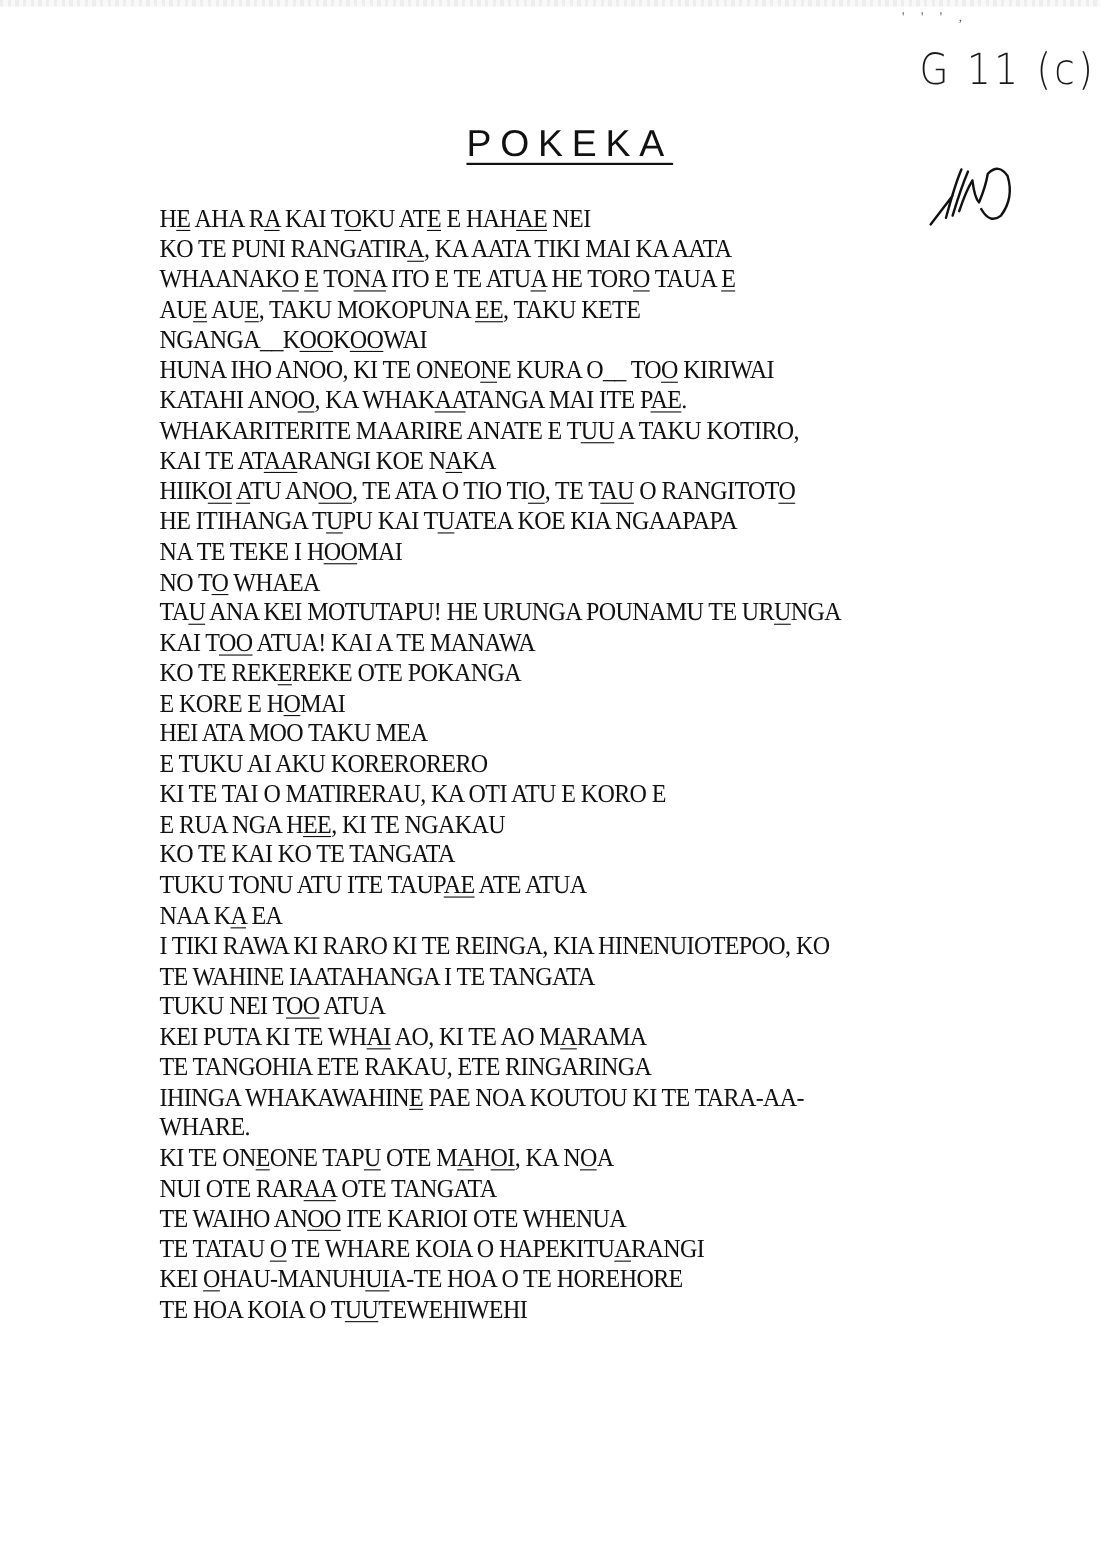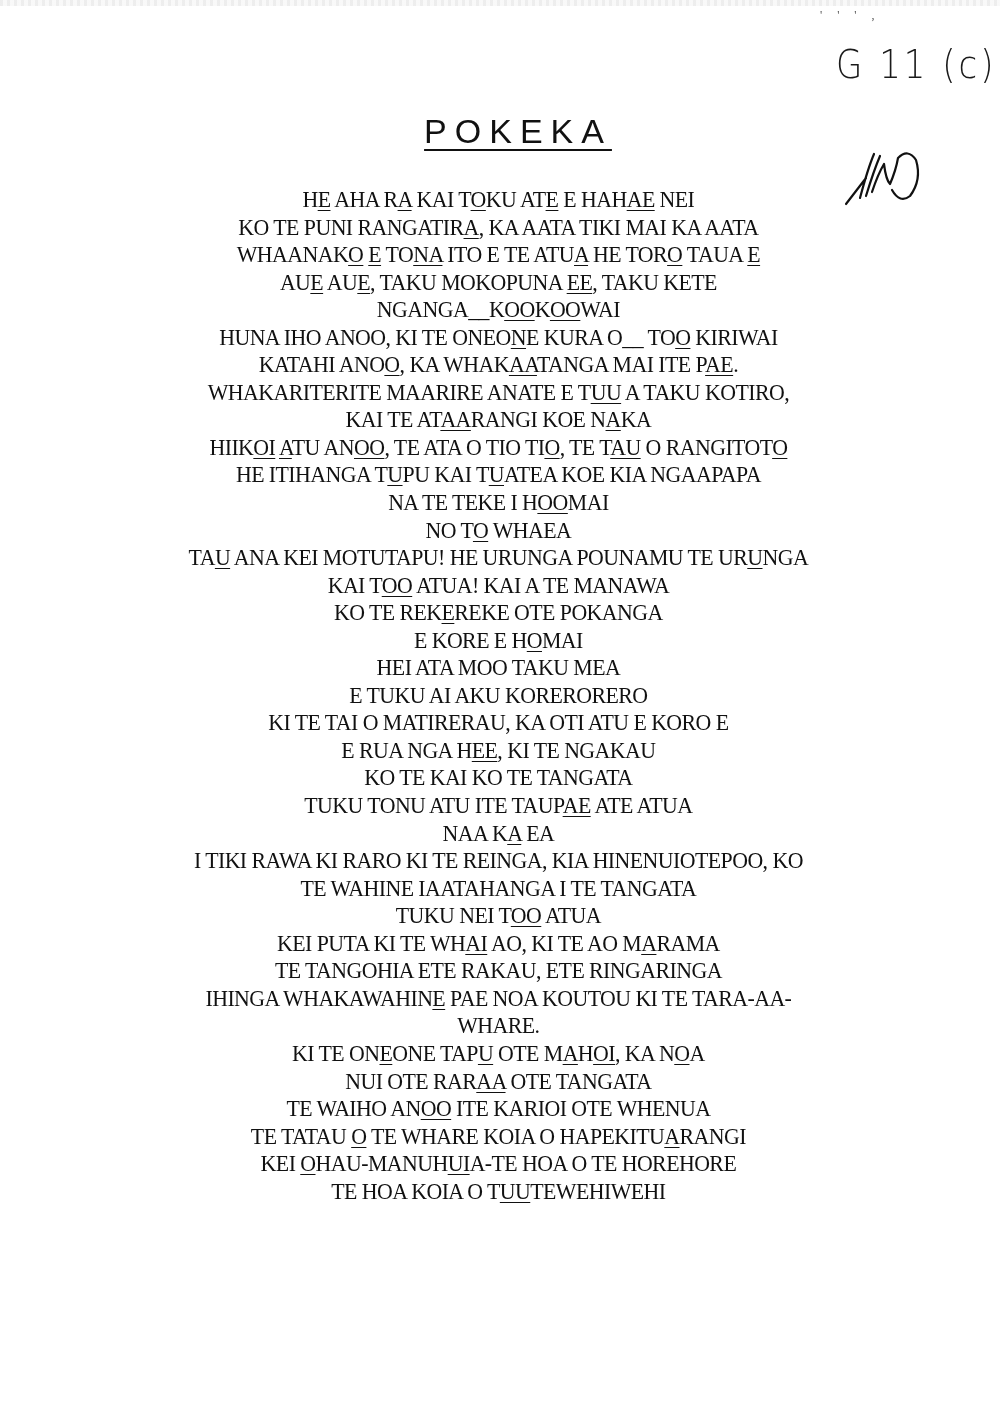--- a/index.html
+++ b/index.html
@@ -17,21 +17,21 @@
     position: absolute; left: 836px; top: 44px; font-family: "DejaVu Sans", sans-serif;
     font-size: 34px; font-weight: 300; color: #1a1a1a; letter-spacing: 3px; transform: scaleY(1.15);
   }
   .signature { position: absolute; left: 838px; top: 140px; width: 90px; height: 70px; }
   .title {
     position: absolute; left: 0; width: 1000px; top: 112px; text-align: center;
     font-family: "Liberation Sans", "DejaVu Sans", sans-serif; font-size: 34px;
     letter-spacing: 8px; margin: 0; font-weight: normal; padding-left: 18px;
   }
   .title span { text-decoration: underline; text-underline-offset: 6px; text-decoration-thickness: 2px; }
-  .poem { position: absolute; left: 145px; top: 186px; width: 760px; text-align: center; }
+  .poem { position: absolute; left: 145px; top: 186px; width: 760px; }
   .line {
     font-size: 23.5px; line-height: 27.55px; white-space: pre; letter-spacing: -0.6px;
     transform: scaleX(0.93); transform-origin: left center;
   }
   .u { text-decoration: underline; text-underline-offset: 3px; text-decoration-thickness: 1.3px; }
 </style>
 </head>
 <body>
 
 <div class="scan-edge"></div>

